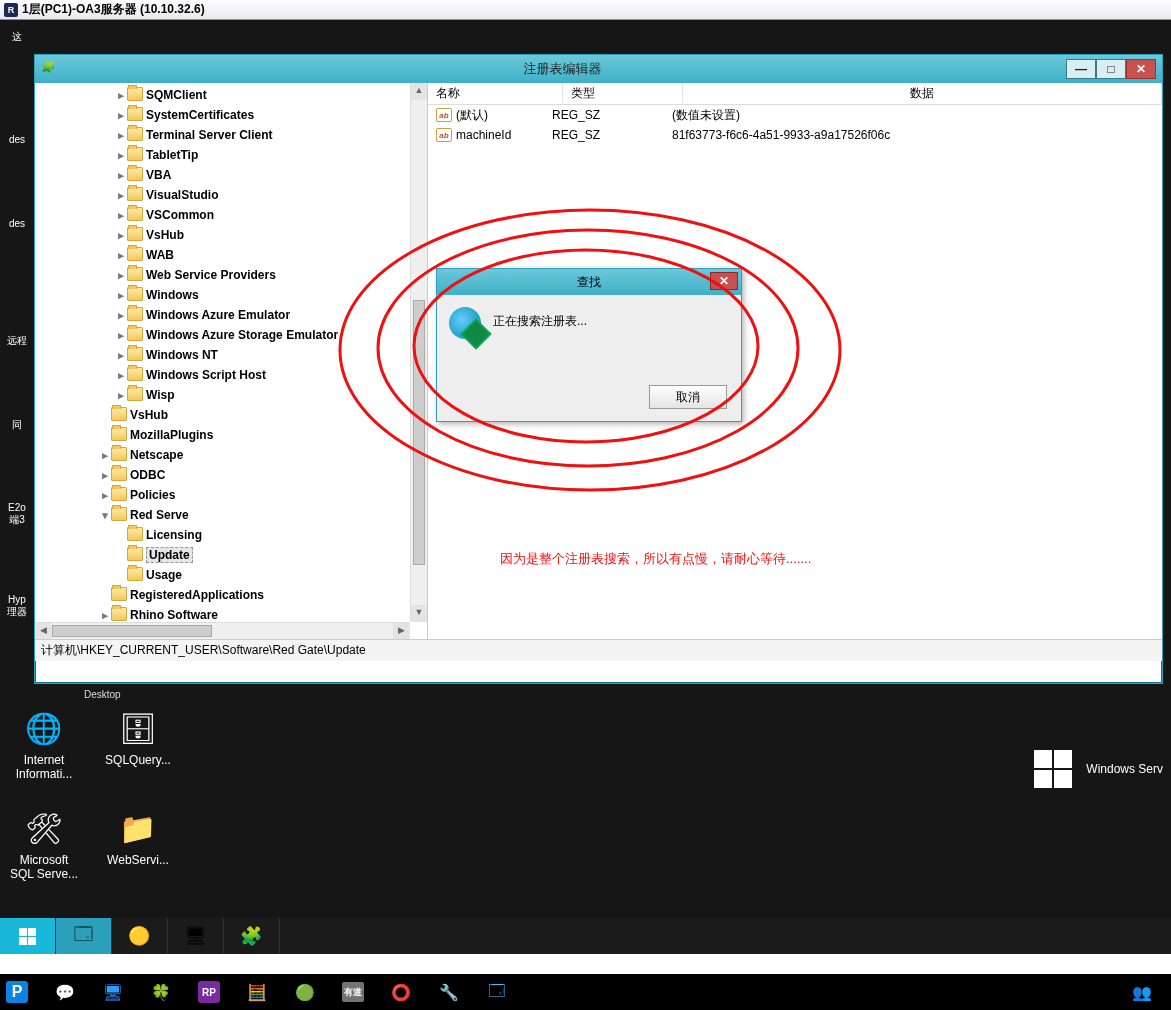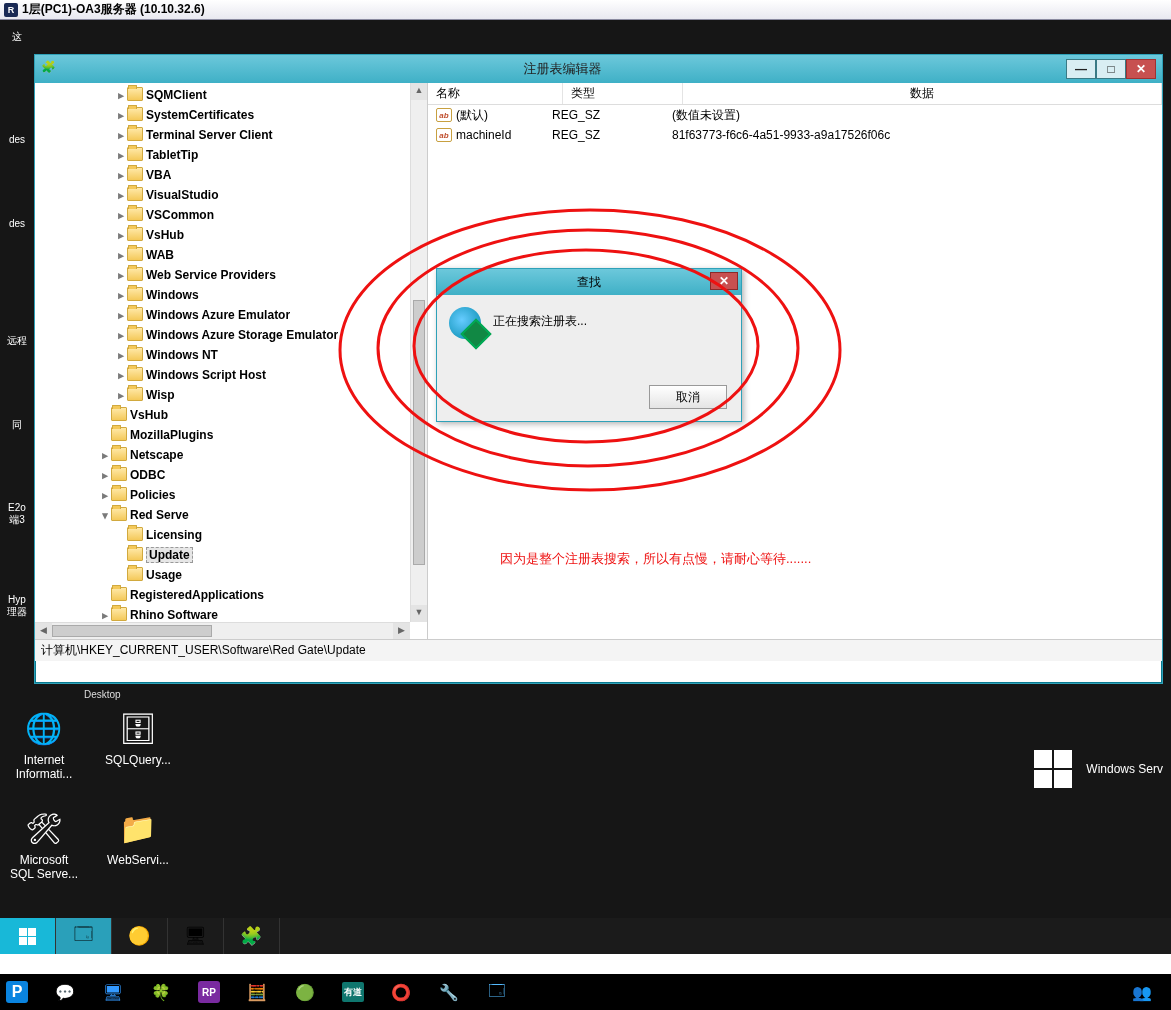--- a/index.html
+++ b/index.html
@@ -83,21 +83,21 @@
 .inner-tb .tbtn { width:56px; height:36px; display:flex; align-items:center; justify-content:center; border-right:1px solid #333; cursor:pointer; font-size:18px; }
 .inner-tb .start { background:#18b8d8; color:#fff; }
 .inner-tb .active { background:#2aa0ba; }
 
 
 .host-tb { position:absolute; left:0; right:0; bottom:0; height:36px; background:#000; display:flex; align-items:center; padding-left:6px; gap:26px; }
 .host-tb .ic { width:22px; height:22px; display:flex; align-items:center; justify-content:center; font-size:16px; cursor:pointer; }
 .host-tb .spacer { flex:1; }
 .host-tb .p { background:#0a84e0; color:#fff; font-weight:bold; width:22px; height:22px; border-radius:3px; }
 .host-tb .rp { background:#7a2aa0; color:#fff; font-weight:bold; font-size:10px; width:22px; height:22px; border-radius:3px; }
-.host-tb .yd { background:#0f766e; color:#fff; font-weight:bold; font-size:9px; width:22px; height:20px; border-radius:2px; }
+.host-tb .yd { background:#737373; color:#fff; font-weight:bold; font-size:9px; width:22px; height:20px; border-radius:2px; }
 
 .white-gap { position:absolute; left:0; right:0; bottom:36px; height:20px; background:#fff; }
 
 </style>
 </head>
 <body>
 
 <div class="rd-bar">
   <div class="rd-icon">R</div>
   <div class="rd-title">1层(PC1)-OA3服务器 (10.10.32.6)</div>

